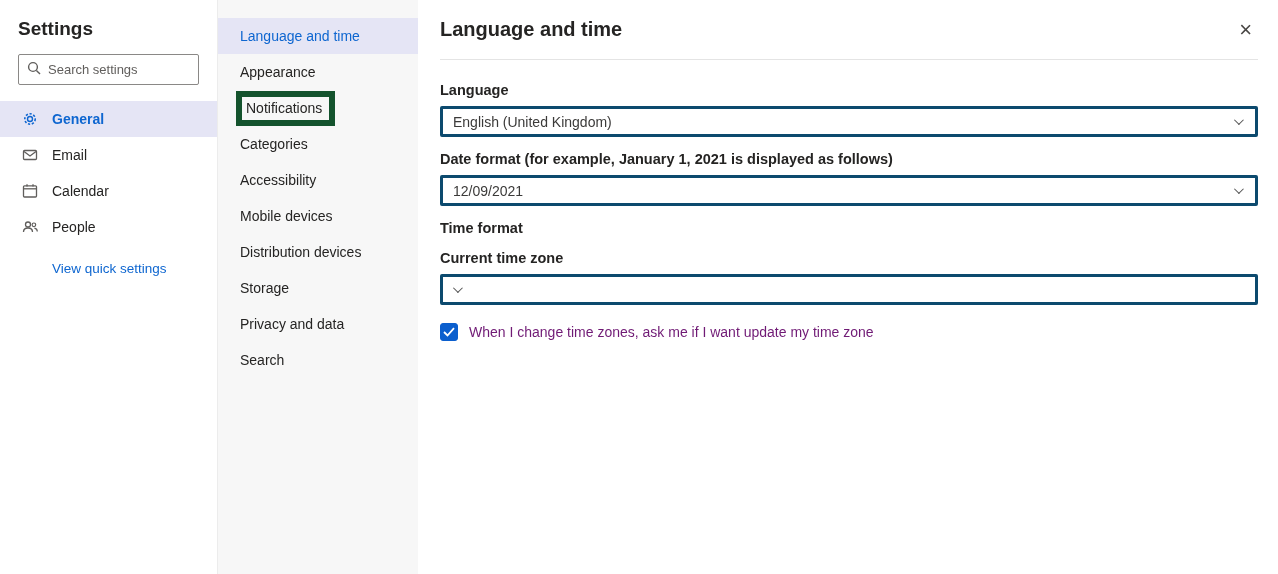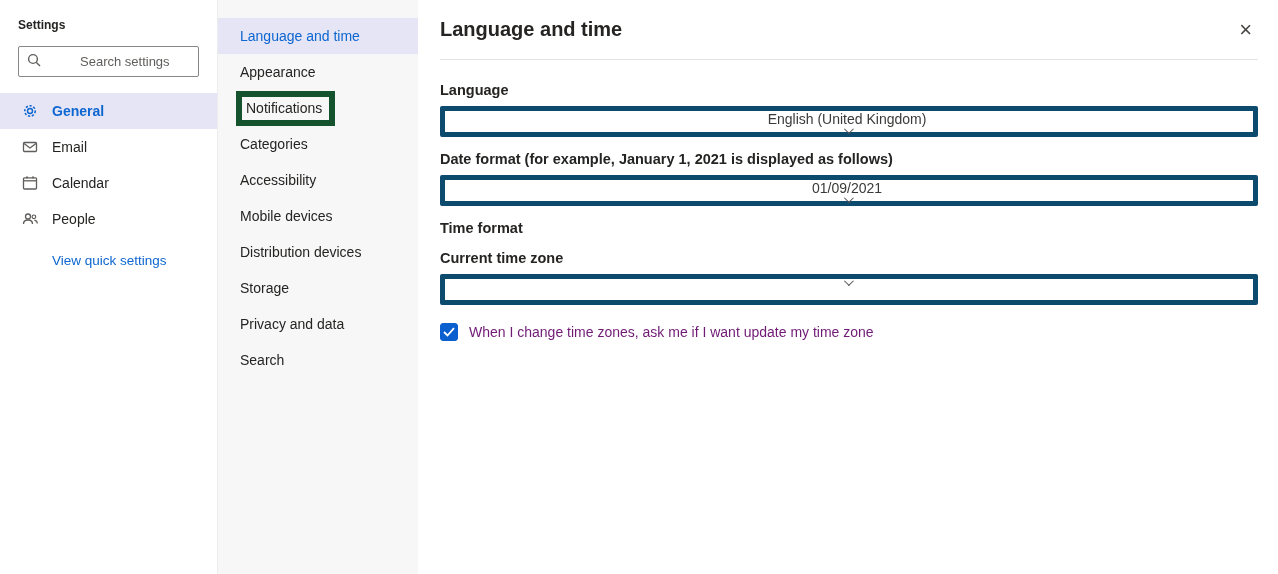--- a/index.html
+++ b/index.html
@@ -14,21 +14,21 @@
 
   
   .sidebar {
     width: 218px;
     background: #fff;
     border-right: 1px solid #ececec;
     flex-shrink: 0;
     padding-top: 18px;
   }
   .sidebar h1 {
-    font-size: 12px;
+    font-size: 19px;
     font-weight: 700;
     margin: 0 18px 14px 18px;
     color: #252423;
   }
   .search-box {
     margin: 0 18px 16px 18px;
     height: 31px;
     border: 1px solid #8a8886;
     border-radius: 2px;
     display: flex;
@@ -38,21 +38,20 @@
     background: #fff;
   }
   .search-box input {
     border: none;
     outline: none;
     flex: 1;
     font-size: 13px;
     font-family: inherit;
     color: #333;
     background: transparent;
-    margin-left: 32px;
   }
   .search-box input::placeholder { color: #605e5c; }
 
   .nav-item {
     height: 36px;
     display: flex;
     align-items: center;
     gap: 14px;
     padding-left: 22px;
     font-size: 14px;
@@ -126,31 +125,30 @@
   .content { padding-top: 22px; }
   .field-label {
     font-size: 14.5px;
     font-weight: 700;
     color: #252423;
     margin-bottom: 8px;
   }
   .field + .field { margin-top: 14px; }
   .select {
     height: 31px;
-    border: 5px solid #0c4a6e;
+    border: 3px solid #0c4a6e;
     border-radius: 2px;
     background: #fff;
     display: flex;
     align-items: center;
     justify-content: space-between;
     padding: 0 14px 0 10px;
     font-size: 14px;
     color: #3b3a39;
     cursor: pointer;
-    flex-direction: column;
   }
   .chevron {
     width: 7px;
     height: 7px;
     border-right: 1.5px solid #555;
     border-bottom: 1.5px solid #555;
     transform: rotate(45deg) translateY(-2px);
     flex-shrink: 0;
   }
 
@@ -284,21 +282,21 @@
       <div class="field-label">Language</div>
       <div class="select">
         <span>English (United Kingdom)</span>
         <span class="chevron"></span>
       </div>
     </div>
 
     <div class="field">
       <div class="field-label">Date format (for example, January 1, 2021 is displayed as follows)</div>
       <div class="select">
-        <span>01/09/2021</span>
+        <span>12/09/2021</span>
         <span class="chevron"></span>
       </div>
     </div>
 
     <div class="field">
       <div class="field-label">Time format</div>
     </div>
 
     <div class="field">
       <div class="field-label">Current time zone</div>

